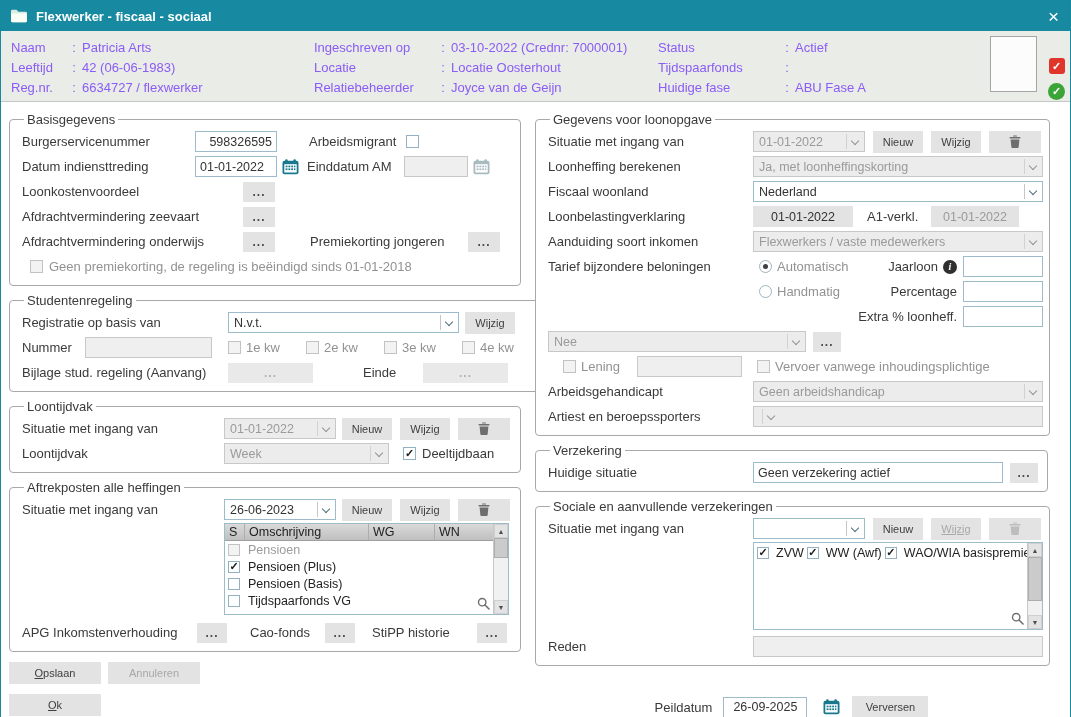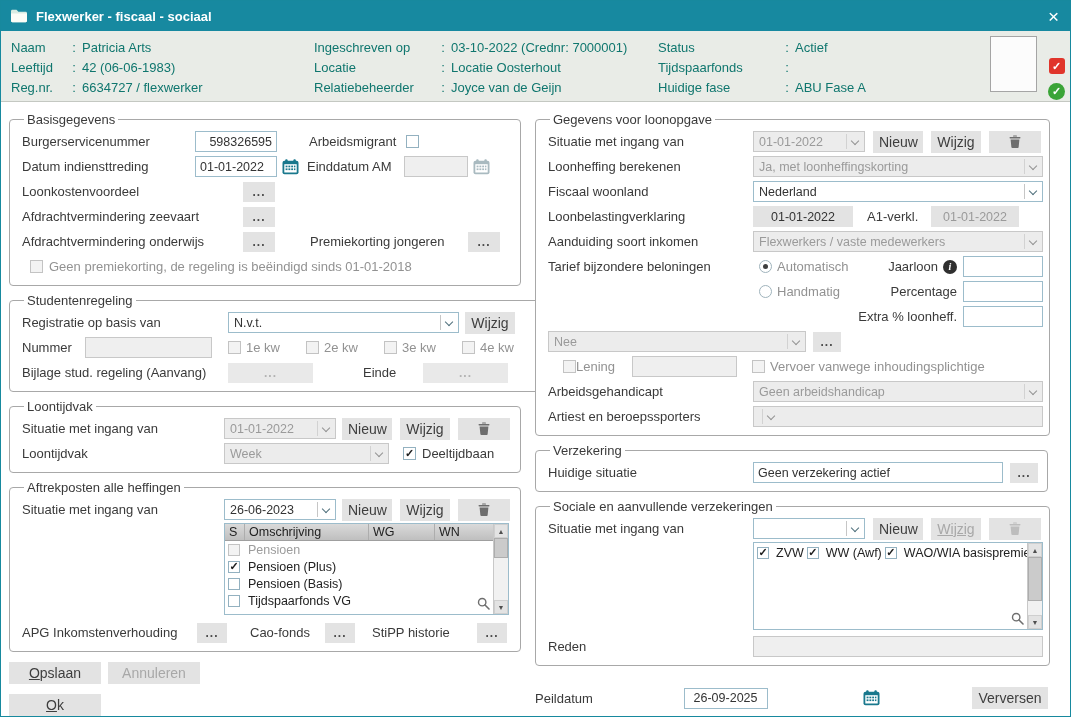--- a/index.html
+++ b/index.html
@@ -9,21 +9,21 @@
   .window { width:1071px; height:717px; border:1px solid #17899E; display:flex; flex-direction:column; background:#fff; }
 
   
   .titlebar { height:30px; flex:none; background:#1789A0; display:flex; align-items:center; gap:8px; padding:0 9px; }
   .ttitle { color:#fff; font-weight:bold; font-size:13px; }
   .tclose { margin-left:auto; color:#fff; font-size:19px; line-height:1; cursor:pointer; padding:0 2px; }
 
   
   .pheader { height:71px; flex:none; background:#E9ECE7; border-bottom:1px solid #C4C8C2; display:flex; padding:6px 0 0 10px; position:relative; }
   .hcol { display:flex; flex-direction:column; flex:none; }
-  .hrow { display:flex; align-items:center; height:20px; font-size:13px; color:#0f766e; white-space:nowrap; }
+  .hrow { display:flex; align-items:center; height:20px; font-size:13px; color:#8b5cf6; white-space:nowrap; }
   .hlabel { flex:none; }
   .hcolon { flex:none; width:10px; text-align:center; margin-right:3px; }
   .photo { position:absolute; right:33px; top:5px; width:47px; height:56px; background:#FCFCFC; border:1px solid #A5A5A5; }
   .badges { position:absolute; right:5px; top:27px; display:flex; flex-direction:column; gap:9px; align-items:center; }
   .badge-red { width:16px; height:16px; border-radius:3px; background:#E0352B; color:#fff; font-size:11px; font-weight:bold; display:flex; align-items:center; justify-content:center; }
   .badge-green { width:17px; height:17px; border-radius:50%; background:#3AA437; color:#fff; font-size:11px; font-weight:bold; display:flex; align-items:center; justify-content:center; }
 
   
   .bodywrap { flex:1; display:flex; gap:14px; padding:10px 24px 0 8px; background:#fff; }
   .colL { width:512px; flex:none; }
@@ -42,21 +42,21 @@
   .tc { text-align:center; }
 
   .dd { height:21px; border:1px solid #9CBCCB; background:#fff; display:inline-flex; align-items:center; padding:0 2px 0 5px; font-size:12.5px; color:#333; flex:none; }
   .dd-t { flex:1; white-space:nowrap; overflow:hidden; }
   .dd-sep { width:1px; align-self:stretch; margin:2px 0 2px 3px; background:#C6C6C6; flex:none; }
   .chev { flex:none; width:6px; height:6px; border-right:1.5px solid #50707C; border-bottom:1.5px solid #50707C; transform:rotate(45deg); margin:-2px 4px 0 5px; }
   .dd.dis { background:#ECECEC; border-color:#C8C8C8; color:#9A9A9A; }
   .dd.dis .chev { border-color:#939393; }
   .dd.dis .dd-sep { background:#D2D2D2; }
 
-  .btn { height:22px; background:#E3E3E3; border:none; color:#3E3E3E; font-family:"Liberation Sans",sans-serif; font-size:14px; padding:0 6px; flex:none; cursor:pointer; }
+  .btn { height:22px; background:#E3E3E3; border:none; color:#3E3E3E; font-family:"Liberation Sans",sans-serif; font-size:11px; padding:0 6px; flex:none; cursor:pointer; }
   .btn.dis { color:#A8A8A8; cursor:default; }
   .btn.ul { text-decoration:underline; }
   .w50 { width:50px; } .w92 { width:92px; }
 
   .ebtn { height:20px; width:32px; background:#E3E3E3; border:none; color:#4A4A4A; font-family:"Liberation Sans",sans-serif; font-size:12px; font-weight:bold; letter-spacing:1px; flex:none; cursor:pointer; }
   .ebtn.dis { color:#B2B2B2; background:#E9E9E9; cursor:default; }
 
   .trbtn { height:22px; width:52px; background:#E3E3E3; border:none; color:#6E6E6E; display:inline-flex; align-items:center; justify-content:center; flex:none; cursor:pointer; }
   .trbtn.dis { color:#BDBDBD; cursor:default; }
 
@@ -96,21 +96,21 @@
   .list { display:flex; width:290px; height:88px; border:1px solid #9CBCCB; margin-left:205px; margin-top:1px; position:relative; background:#fff; flex:none; }
   .lmain { flex:1; display:flex; overflow:hidden; padding-top:1px; }
   .lrow { display:flex; align-items:center; height:17px; flex:none; font-size:12.5px; color:#222; }
   .lrow .cb { margin-left:3px; }
   .ll { margin-left:7px; white-space:nowrap; }
 
   .kw { display:flex; align-items:center; width:78px; flex:none; }
   .kw .lbl { margin-left:5px; }
 
   .btnrow { display:flex; gap:7px; margin-top:10px; }
-  .peilrow { display:flex; align-items:center; justify-content:space-between; margin-top:21px; gap:11px; }
+  .peilrow { display:flex; align-items:center; justify-content:center; margin-top:30px; gap:11px; }
   .clusterR { margin-left:auto; display:flex; align-items:center; }
 </style>
 </head>
 <body>
 
 <div class="window">
 
   <div class="titlebar">
     <span style="display:inline-flex;">
       <svg width="18" height="14" viewBox="0 0 18 14" aria-hidden="true">
@@ -484,21 +484,21 @@
         <div class="row">
           <span class="dd dis" style="width:258px">
               <span class="dd-t">Nee</span>
               <span class="dd-sep"></span>
               <span class="chev"></span>
             </span>
           <button class="ebtn" style="margin-left:7px;width:28px">...</button>
         </div>
         <div class="row">
           <span class="cb dis" style="margin-left:15px"></span>
-          <span class="lbl g" style="width:46px">Lening</span>
+          <span class="lbl g" style="margin-left:5px;width:46px">Lening</span>
           <input class="in dis" style="width: 105px; margin-left: 10px;" value="">
           <span class="cb dis" style="margin-left:15px"></span>
           <span class="lbl g" style="margin-left:5px">Vervoer vanwege inhoudingsplichtige</span>
         </div>
         <div class="row">
           <span class="lbl" style="width:205px">Arbeidsgehandicapt</span>
           <span class="dd dis" style="width:290px">
               <span class="dd-t">Geen arbeidshandicap</span>
               <span class="dd-sep"></span>
               <span class="chev"></span>

